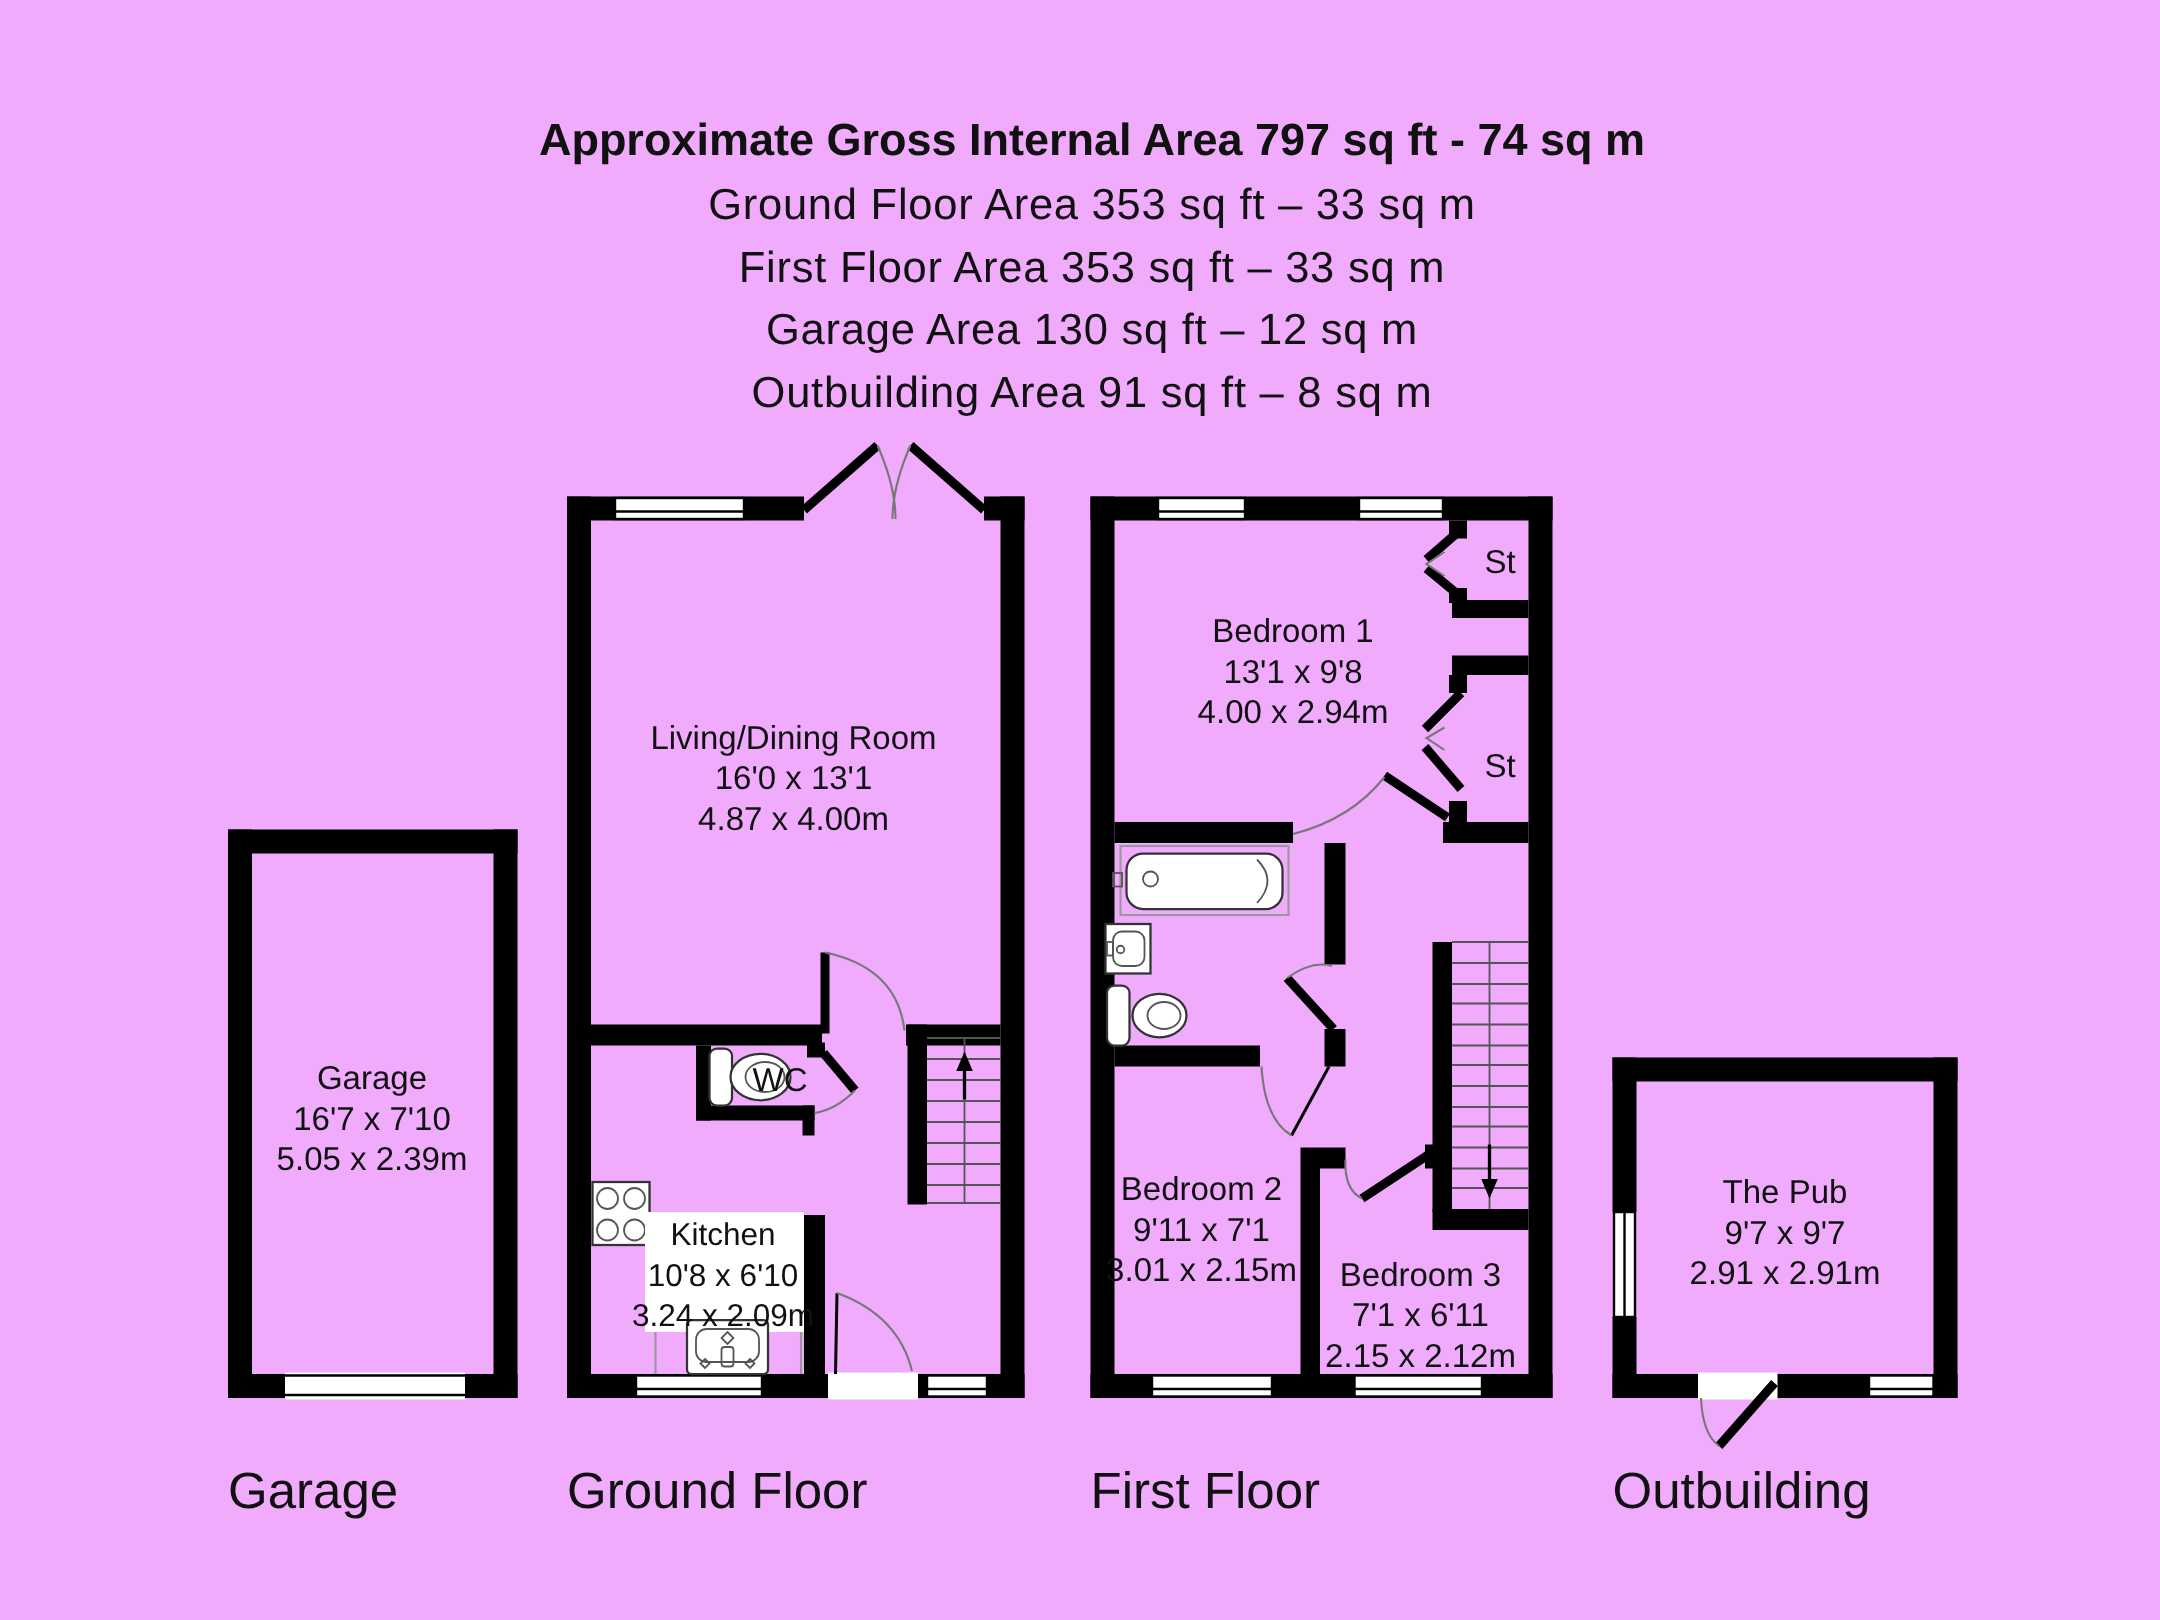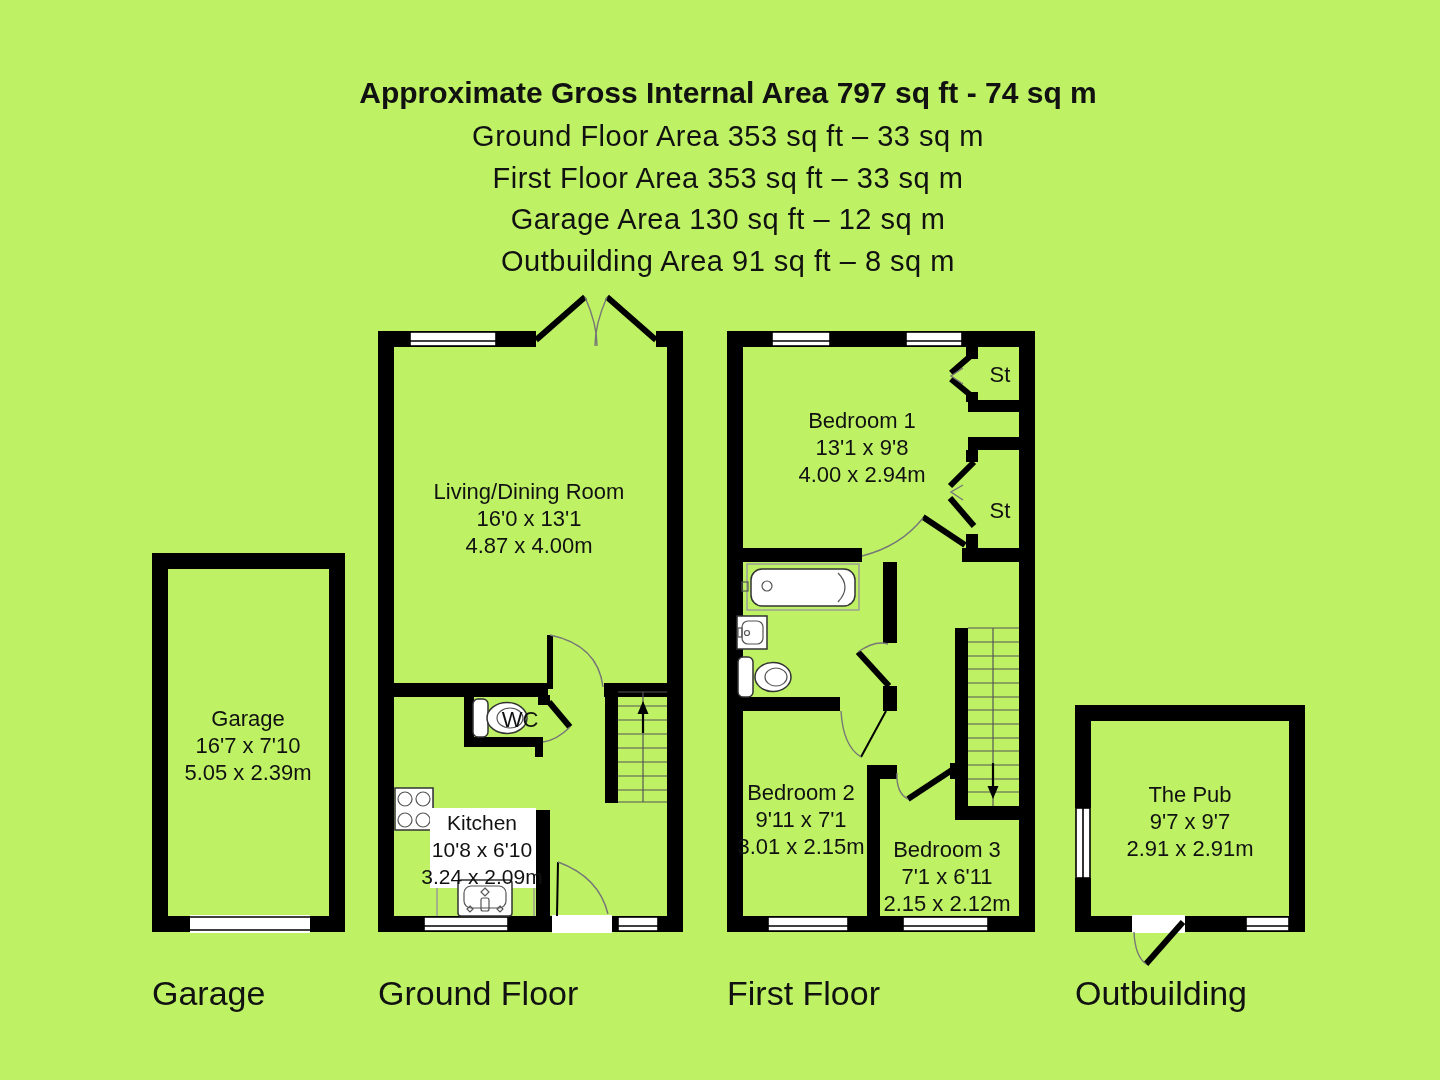--- a/index.html
+++ b/index.html
@@ -1,16 +1,16 @@
 <!DOCTYPE html>
 <html><head>
 <meta charset="utf-8">
 <style>
   html,body{margin:0;padding:0;background:#fff;}
-  .page{position:relative;width:1440px;height:1080px;background:#bef264;overflow:hidden;}
+  .page{position:relative;width:1440px;height:1080px;background:#f0abfc;overflow:hidden;}
   svg{display:block;}
   text{font-family:"Liberation Sans", sans-serif;fill:#111;}
   .title{font-size:30px;font-weight:bold;text-anchor:middle;}
   .subtitle{font-size:29px;text-anchor:middle;letter-spacing:0.5px;}
   .room-name{font-size:22px;text-anchor:middle;}
   .room-name-sm{font-size:21px;text-anchor:middle;}
   .floor-label{font-size:34px;text-anchor:start;}
   .st-label{font-size:22px;text-anchor:middle;}
   .wall{fill:#000;stroke:none;}
   .winline{stroke:#000;stroke-width:1.6;fill:none;}

